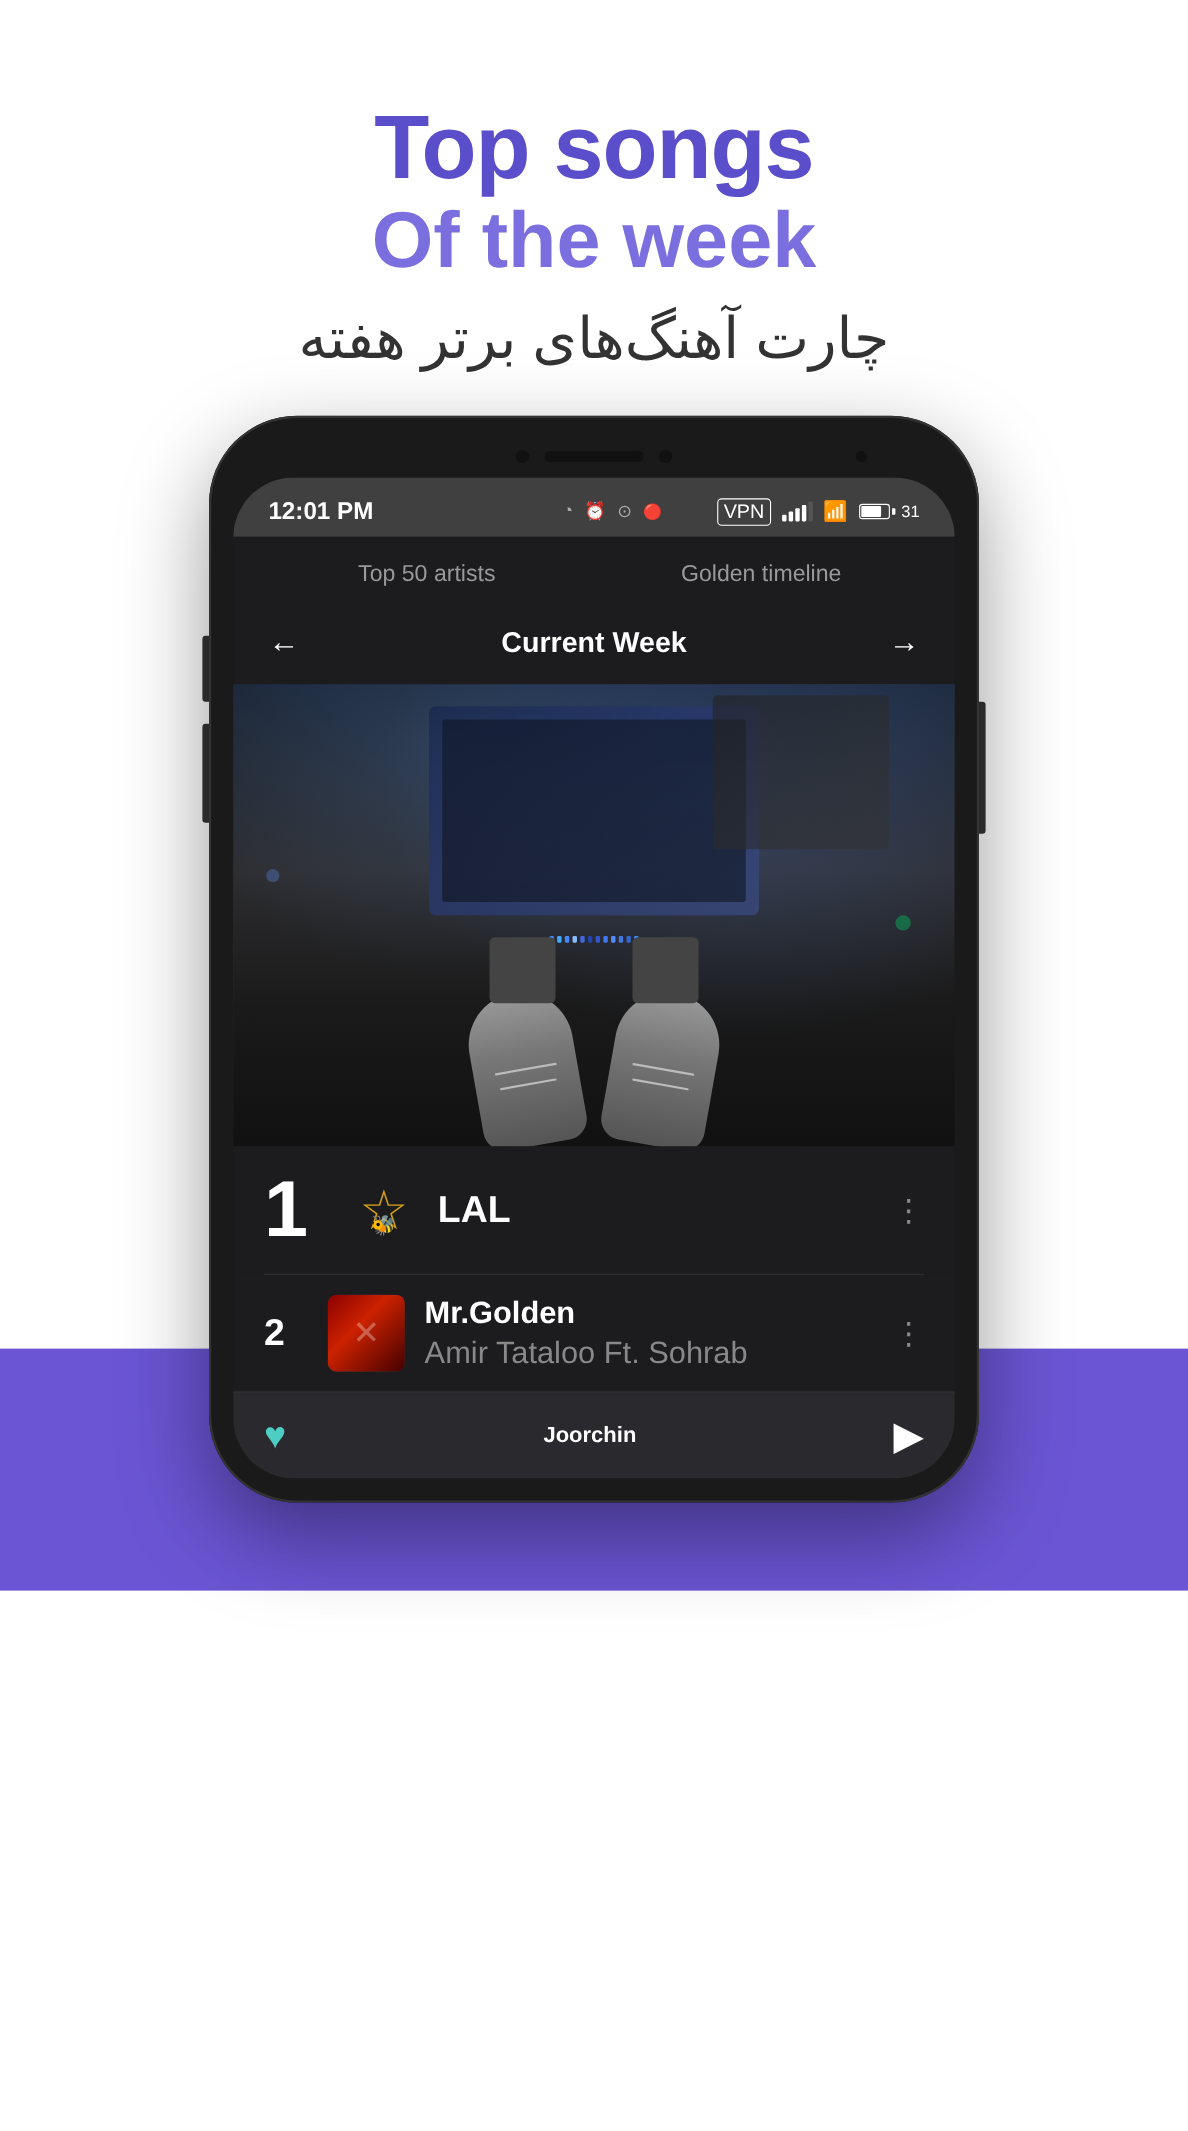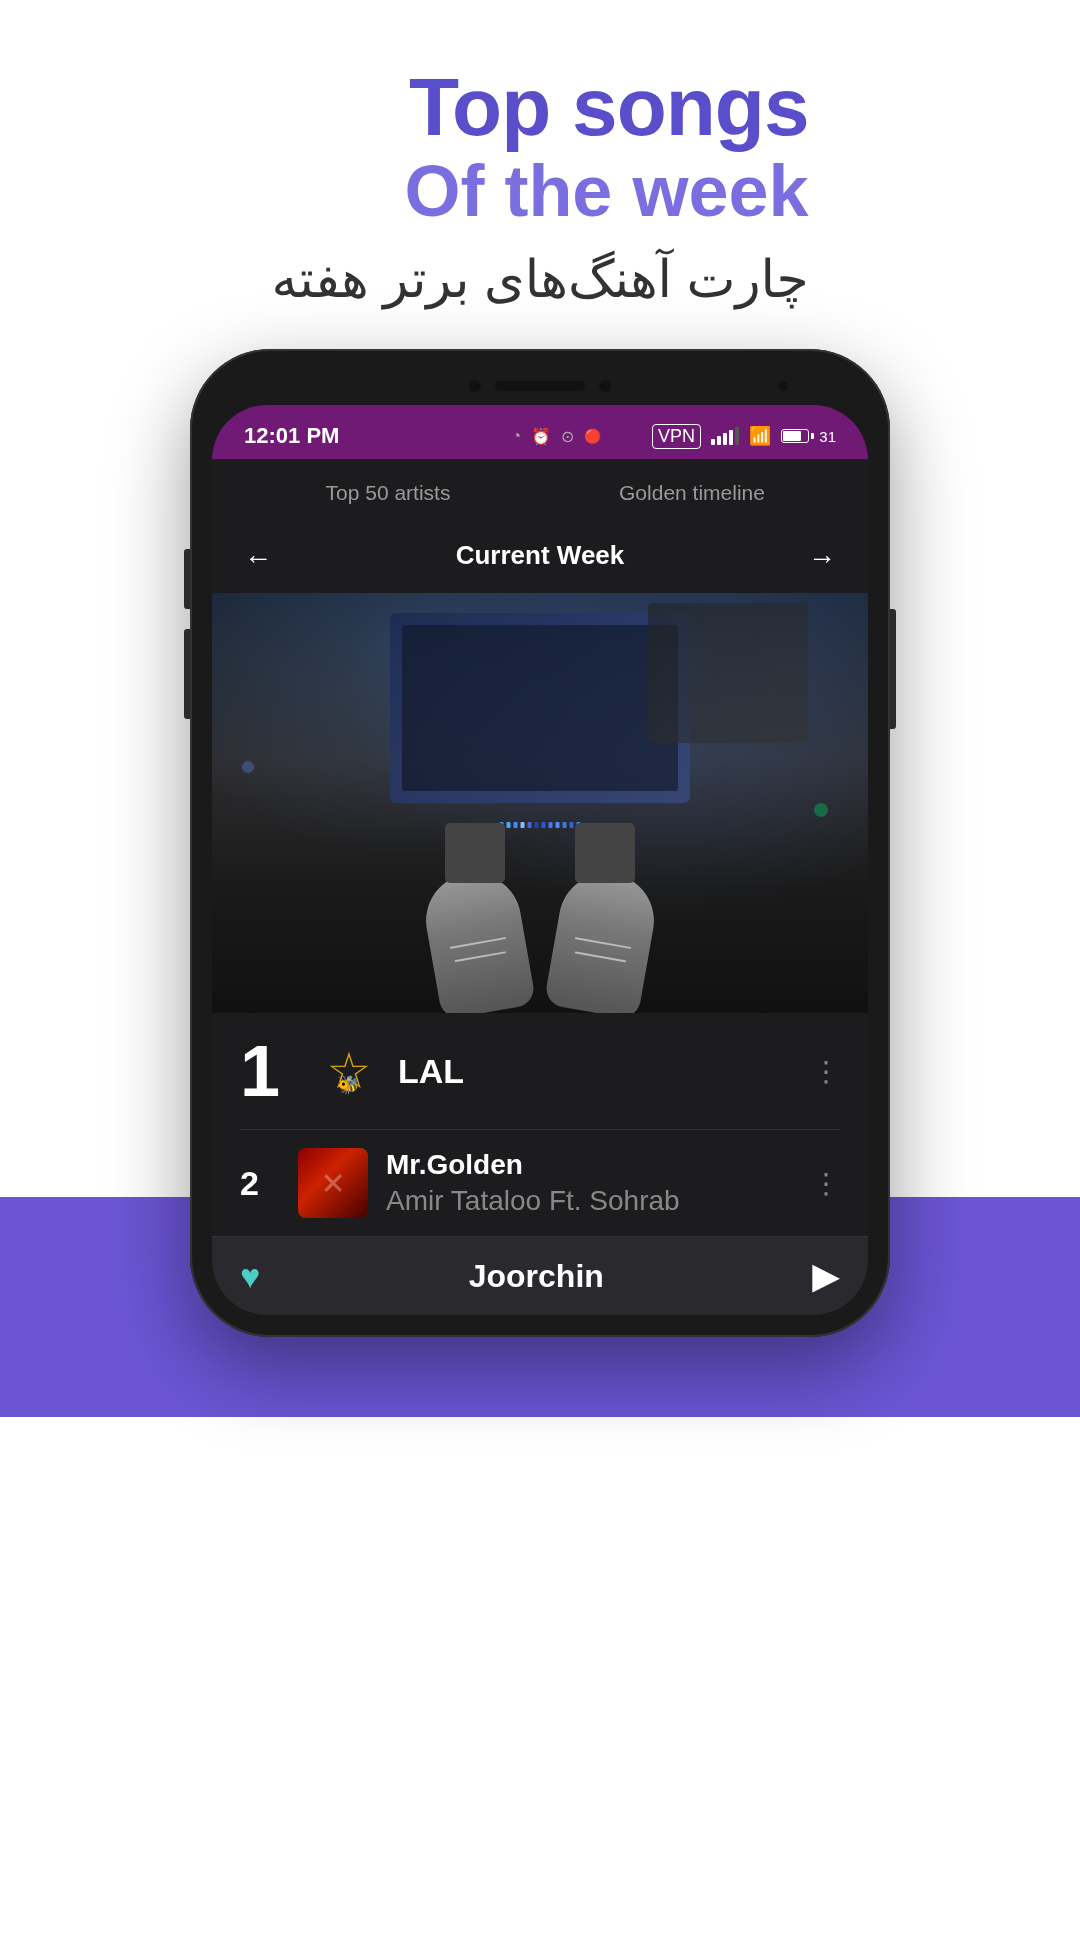--- a/index.html
+++ b/index.html
@@ -17,22 +17,22 @@
       width: 1080px;
       min-height: 1937px;
       background: #ffffff;
       display: flex;
       flex-direction: column;
       align-items: center;
     }
 
     
     .header-text {
-      text-align: right;
-      padding-top: 62px;
+      text-align: center;
+      padding-top: 90px;
       padding-bottom: 40px;
     }
 
     .header-top-songs {
       font-size: 82px;
       font-weight: 900;
       color: #5b4ecb;
       line-height: 1.1;
       letter-spacing: -1px;
     }
@@ -67,21 +67,21 @@
       overflow: hidden;
       position: relative;
     }
 
     
     .status-bar {
       display: flex;
       align-items: center;
       justify-content: space-between;
       padding: 18px 32px 10px;
-      background: #701a75;
+      background: #404040;
     }
 
     .status-time {
       color: #ffffff;
       font-size: 22px;
       font-weight: 600;
     }
 
     .status-icon-text {
       color: #ffffff;
@@ -296,21 +296,21 @@
       cursor: pointer;
     }
 
     .player-track-info {
       flex: 1;
       padding: 0 20px;
       text-align: center;
     }
 
     .player-track-title {
-      font-size: 32px;
+      font-size: 20px;
       font-weight: 700;
       color: #ffffff;
     }
 
     .player-track-artist {
       font-size: 18px;
       color: #888;
     }
 
     .player-play {

